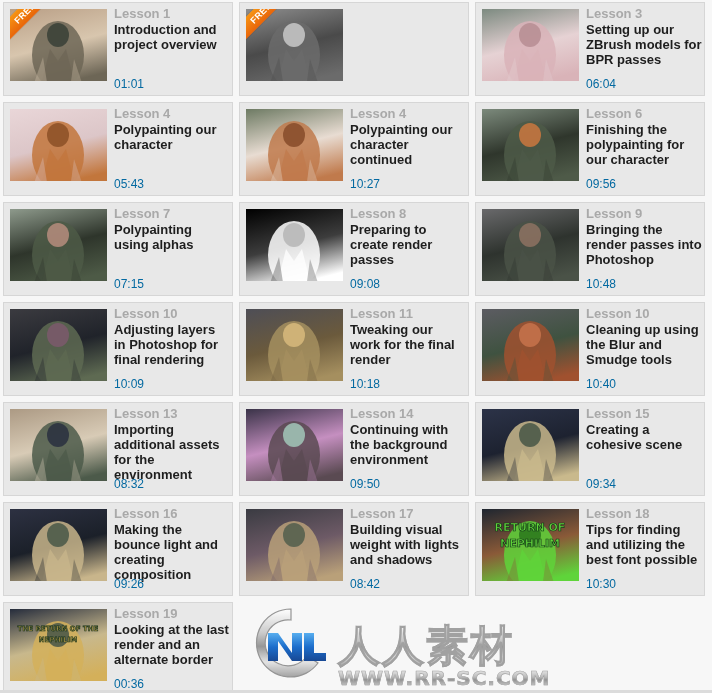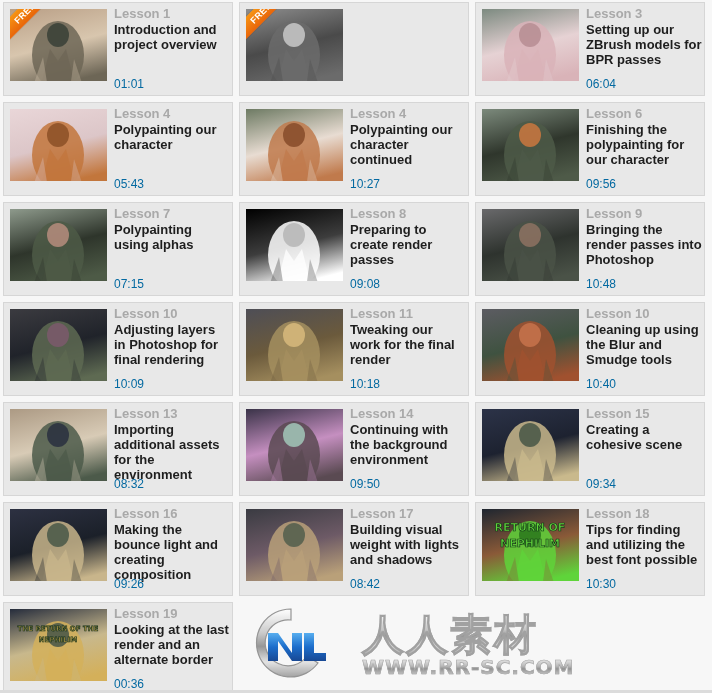--- a/index.html
+++ b/index.html
@@ -100,23 +100,22 @@
     width: 476px;
     height: 97px;
     background: #f7f7f7;
     display: flex;
     align-items: center;
     padding-left: 12px;
     box-sizing: border-box;
   }
   .watermark {
     display: flex;
-    align-items: center;
+    align-items: flex-end;
     opacity: .92;
-    gap: 24px;
   }
   .wm-mark { margin-right: 4px; }
   .wm-text-block {
     display: flex;
     flex-direction: column;
     justify-content: center;
   }
   .wm-cn {
     font-size: 42px;
     font-weight: bold;

